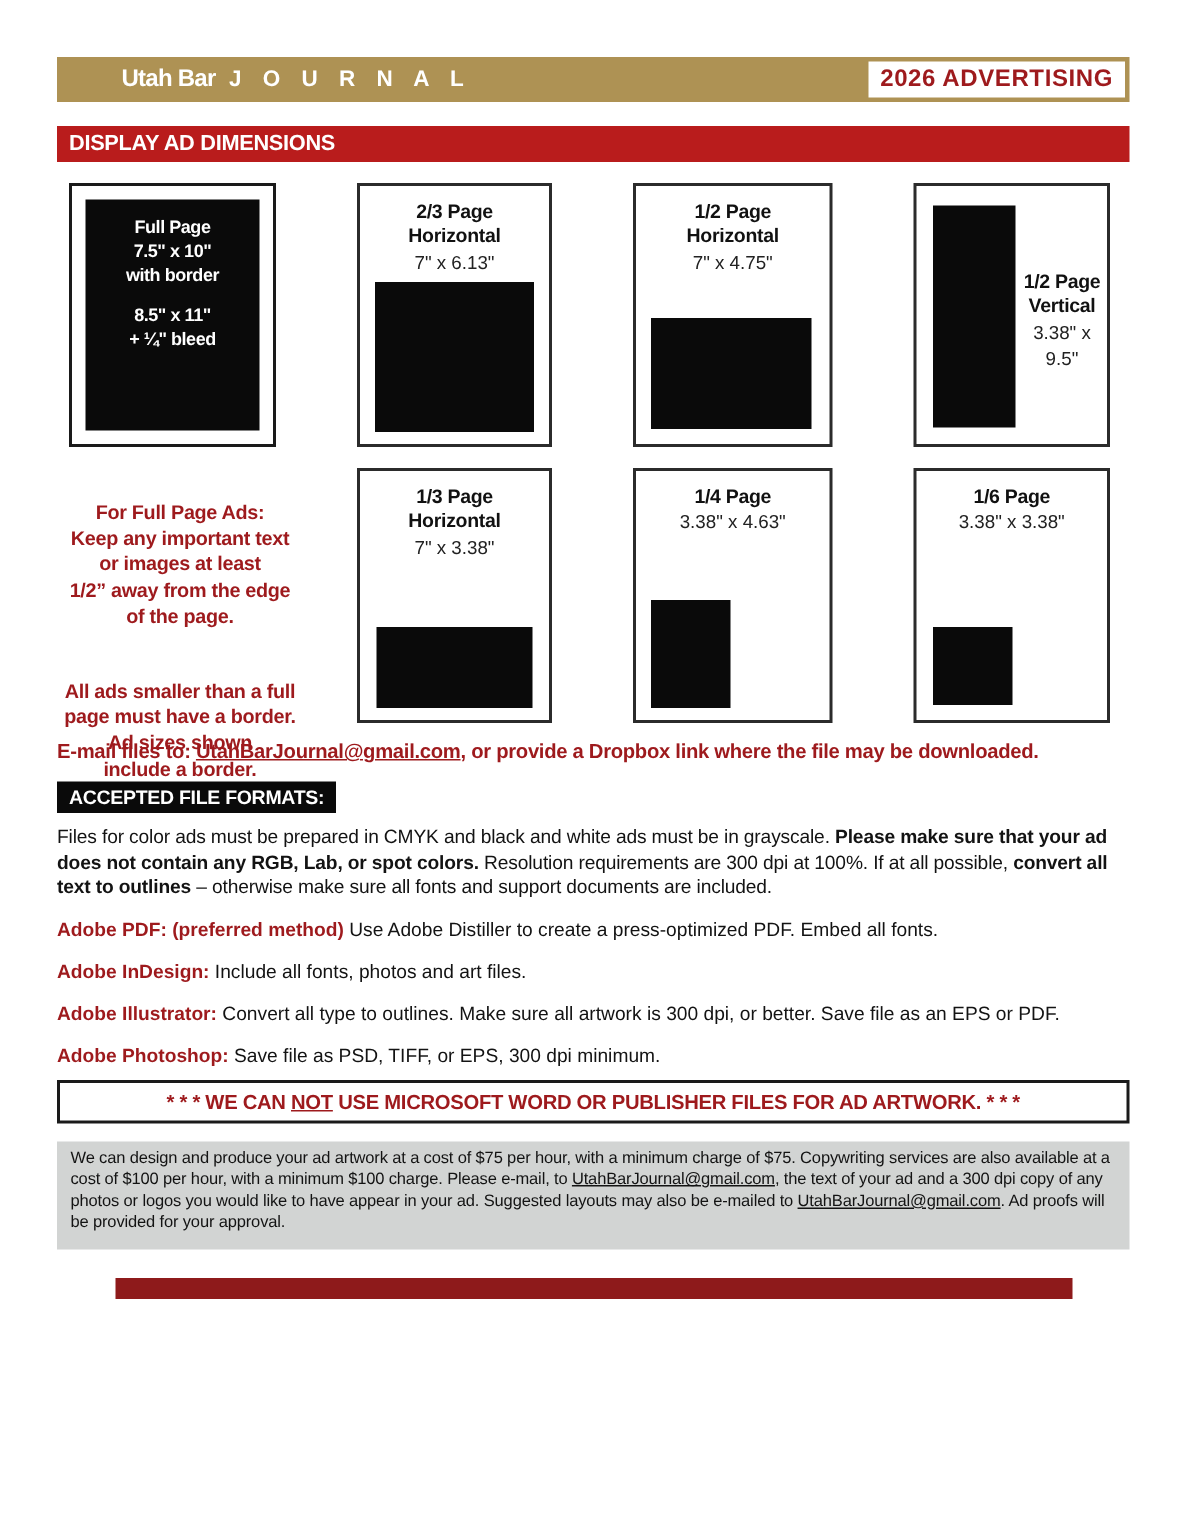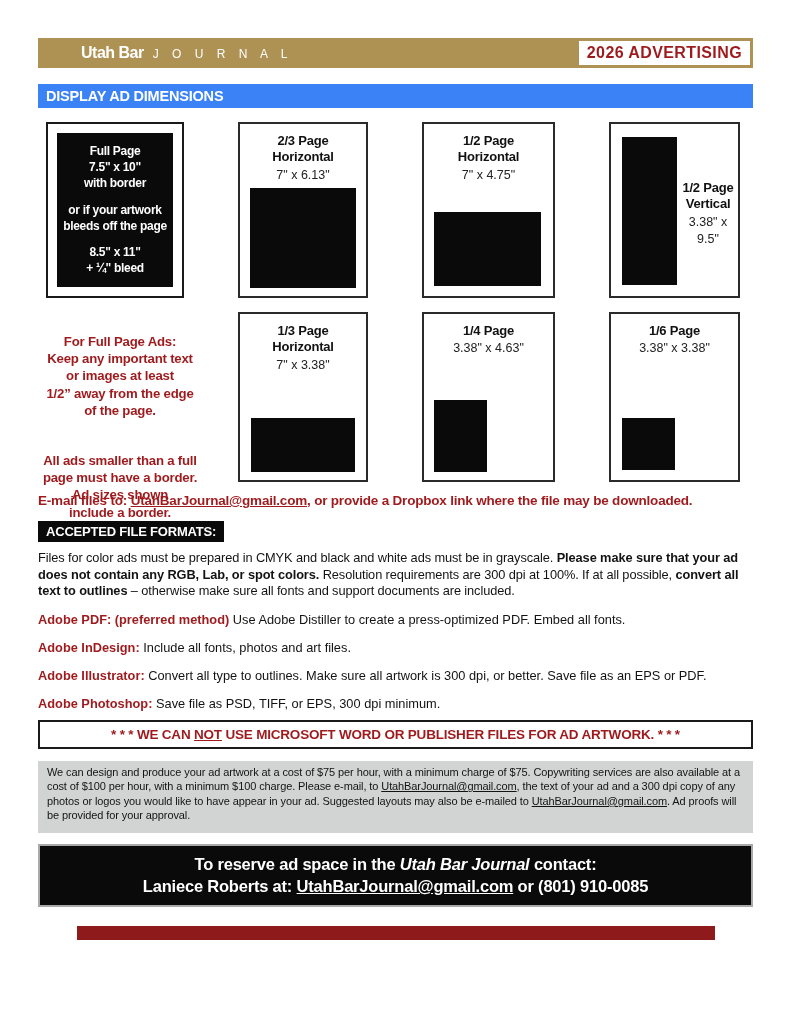--- a/index.html
+++ b/index.html
@@ -4,25 +4,25 @@
 <style>
   * { margin:0; padding:0; box-sizing:border-box; }
   html,body { background:#ffffff; }
   body { font-family:"Liberation Sans", sans-serif; color:#111; }
   .page { position:relative; width:791px; height:1024px; margin:0 auto; background:#fff; overflow:hidden; padding:0 38px; }
 
   
   .gold-bar { margin-top:38px; height:30px; background:#ae9254; display:flex; align-items:center; justify-content:space-between; padding:0 3px 0 9px; }
   .logo-wrap { display:flex; align-items:baseline; gap:9px; color:#fff; }
   .brand { font-size:16px; font-weight:bold; letter-spacing:-0.5px;margin-left:34px; }
-  .wordmark { font-size:12px; letter-spacing:5px; font-weight:normal; }
+  .wordmark { font-size:15px; letter-spacing:5px; font-weight:bold; }
   .badge { background:#fff; color:#9e1a1d; font-weight:bold; font-size:16px; letter-spacing:0.4px; padding:2px 8px; line-height:20px; }
 
   
-  .section-bar { height:24px; background:#3b82f6; color:#fff; font-weight:bold; font-size:14.5px; letter-spacing:-0.2px; display:flex; align-items:center; padding-left:8px; }
+  .section-bar { height:24px; background:#b91c1c; color:#fff; font-weight:bold; font-size:14.5px; letter-spacing:-0.2px; display:flex; align-items:center; padding-left:8px; }
   .bar-display { margin-top:16px; }
   .bar-submitting { margin-top:31px; }
 
   
   .ad-grid { margin-top:14px; margin-left:8px; display:grid; grid-template-columns:138px 130px 133px 131px; grid-template-rows:176px 170px; column-gap:54px; row-gap:14px; }
   .ad-box { position:relative; border:2px solid #2b2b2b; background:#fff; text-align:center; padding-top:9px; }
   .ad-box-title { font-weight:bold; font-size:13px; line-height:1.25; letter-spacing:-0.2px; color:#111; }
   .ad-box-dims { font-size:12.5px; line-height:1.3; color:#222; margin-top:1px; }
   .ad-rect { position:absolute; background:#0a0a0a; }
 
@@ -77,21 +77,20 @@
 
   <div class="section-bar bar-display">DISPLAY AD DIMENSIONS</div>
 
   <div class="ad-grid">
 
     <div class="full-page-box">
       <div class="full-page-inner">
         <div class="fp-line">Full Page</div>
         <div class="fp-line">7.5" x 10"</div>
         <div class="fp-line">with border</div>
-        <div class="fp-line fp-group">or if your artwork bleeds off the page</div>
         <div class="fp-line fp-group">8.5" x 11"</div>
         <div class="fp-line">+ ¼" bleed</div>
       </div>
     </div>
 
     <div class="ad-box">
       <div class="ad-box-title">2/3 Page</div>
       <div class="ad-box-title">Horizontal</div>
       <div class="ad-box-dims">7" x 6.13"</div>
       <div class="ad-rect" style="left:10px; right:10px; top:64px; height:100px;"></div>
@@ -178,24 +177,16 @@
   <div class="warning-box">
     <span>* * * WE CAN </span><span class="u">NOT</span><span> USE MICROSOFT WORD OR PUBLISHER FILES FOR AD ARTWORK. * * *</span>
   </div>
 
   <div class="production-panel">
     <div class="production-text">
       <span>We can design and produce your ad artwork at a cost of $75 per hour, with a minimum charge of $75. Copywriting services are also available at a cost of $100 per hour, with a minimum $100 charge. Please e-mail, to </span><span class="email-link">UtahBarJournal@gmail.com</span><span>, the text of your ad and a 300 dpi copy of any photos or logos you would like to have appear in your ad. Suggested layouts may also be e-mailed to </span><span class="email-link">UtahBarJournal@gmail.com</span><span>. Ad proofs will be provided for your approval.</span>
     </div>
   </div>
 
-  <div class="footer-box">
-    <div class="footer-line">
-      <span>To reserve ad space in the </span><span class="em">Utah Bar Journal</span><span> contact:</span>
-    </div>
-    <div class="footer-line">
-      <span>Laniece Roberts at: </span><span class="email-link">UtahBarJournal@gmail.com</span><span> or (801) 910-0085</span>
-    </div>
-  </div>
 
   <div class="bottom-rule"></div>
 
 </div>
 
 </body></html>

